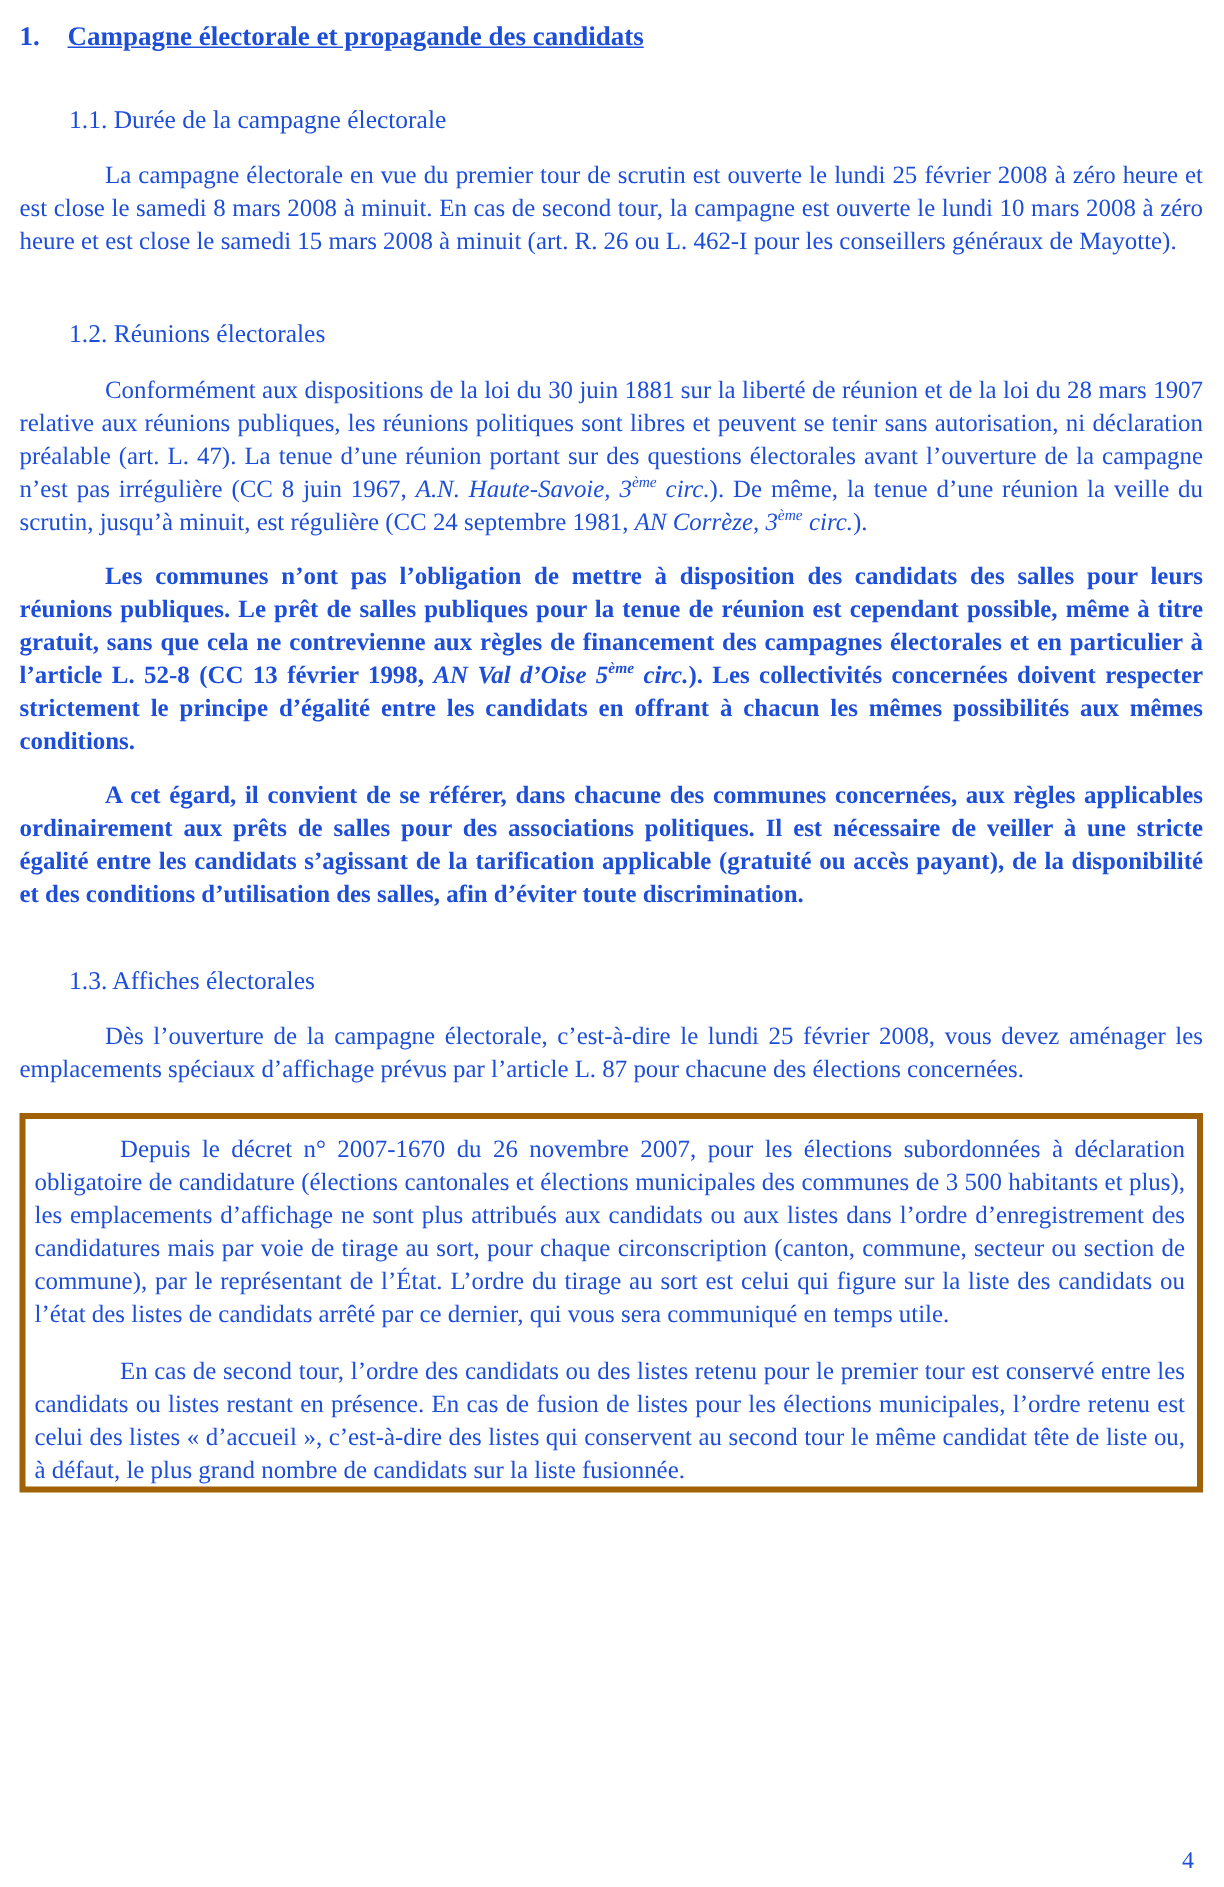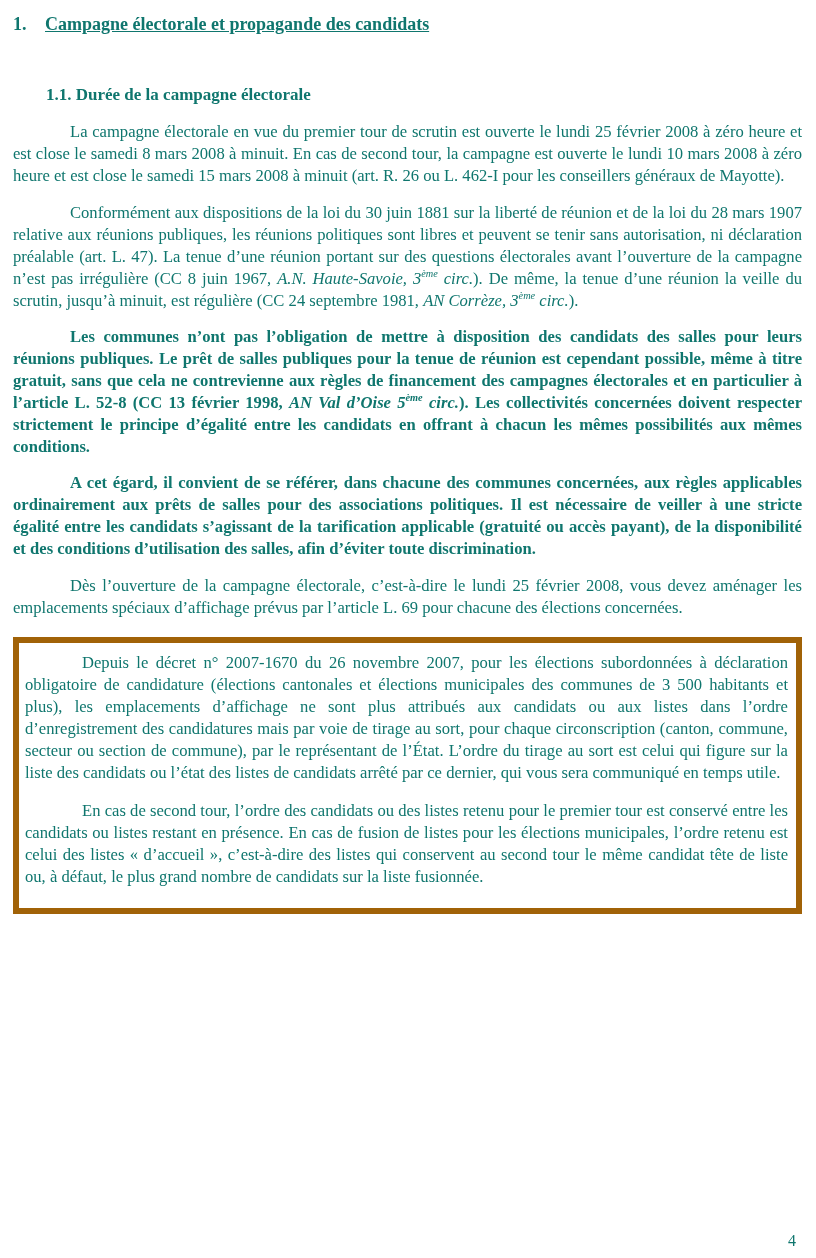--- a/index.html
+++ b/index.html
@@ -3,50 +3,50 @@
 <meta charset="utf-8">
 <style>
   html, body { margin: 0; padding: 0; background: #ffffff; }
   .page {
     position: relative;
     width: 816px;
     height: 1258px;
     box-sizing: border-box;
     background: #ffffff;
     font-family: "Liberation Serif", serif;
-    color: #0f766e;
+    color: #1d4ed8;
     padding: 12px 14px 0 13px;
     overflow: hidden;
   }
   .doc-title {
     font-size: 18px;
     font-weight: bold;
     margin: 0;
     line-height: 24px;
   }
   .doc-title .num { display: inline-block; width: 32px; }
   .doc-title .u { text-decoration: underline; }
   .sub-heading {
     font-size: 17px;
-    font-weight: bold;
-    margin: 48px 0 0 33px;
+    font-weight: normal;
+    margin: 33px 0 0 33px;
     line-height: 22px;
   }
   p.body-par {
     font-size: 16.6px;
     line-height: 22px;
     text-align: justify;
     text-indent: 57px;
     margin: 15px 0 0 0;
   }
   p.tight { margin-top: 14px; font-weight: bold; }
   .legal-box {
     margin-top: 18px;
-    border: 6px solid #a16207;
-    padding: 3px 8px 20px 6px;
+    border: 4px solid #a16207;
+    padding: 3px 8px 0 6px;
   }
   .legal-box p.body-par { margin-top: 6px; }
   .legal-box p.body-par + p.body-par { margin-top: 16px; }
   .b { font-weight: normal; }
   .i { font-style: italic; }
   sup { font-size: 0.62em; line-height: 0; }
   .page-number {
     position: absolute;
     right: 20px;
     bottom: 8px;
@@ -58,25 +58,27 @@
 
 <div class="page">
 
   <h1 class="doc-title">
     <span class="num">1.</span><span class="u">Campagne électorale et propagande des candidats</span>
   </h1>
 
   <h2 class="sub-heading">1.1. Durée de la campagne électorale</h2>
   <p class="body-par"><span>La campagne électorale en vue du premier tour de scrutin est ouverte le </span><span class="b">lundi 25 février 2008 à zéro heure</span><span> et est close le </span><span class="b">samedi 8 mars 2008 à minuit</span><span>. En cas de second tour, la campagne est ouverte le </span><span class="b">lundi 10 mars 2008 à zéro heure</span><span> et est close </span><span class="b">le samedi 15 mars 2008 à minuit</span><span> (art. R. 26 ou L. 462-I pour les conseillers généraux de Mayotte).</span></p>
 
+  <h2 class="sub-heading" style="margin-top:40px">1.2. Réunions électorales</h2>
   <p class="body-par"><span>Conformément aux dispositions de la loi du 30 juin 1881 sur la liberté de réunion et de la loi du 28 mars 1907 relative aux réunions publiques, les réunions politiques sont libres et peuvent se tenir sans autorisation, ni déclaration préalable (art. L. 47). La tenue d’une réunion portant sur des questions électorales avant l’ouverture de la campagne n’est pas irrégulière (CC 8 juin 1967, </span><span class="i">A.N. Haute-Savoie, 3</span><sup class="i">ème</sup><span class="i"> circ.</span><span>). De même, la tenue d’une réunion la veille du scrutin, jusqu’à minuit, est régulière (CC 24 septembre 1981, </span><span class="i">AN Corrèze, 3</span><sup class="i">ème</sup><span class="i"> circ.</span><span>).</span></p>
   <p class="body-par tight"><span>Les communes n’ont pas l’obligation de mettre à disposition des candidats des salles pour leurs réunions publiques. Le prêt de salles publiques pour la tenue de réunion est cependant possible, même à titre gratuit, sans que cela ne contrevienne aux règles de financement des campagnes électorales et en particulier à l’article L. 52-8 (CC 13 février 1998, </span><span class="i">AN Val d’Oise 5</span><sup class="i">ème</sup><span class="i"> circ.</span><span>). Les collectivités concernées doivent respecter strictement le principe d’égalité entre les candidats en offrant à chacun les mêmes possibilités aux mêmes conditions.</span></p>
   <p class="body-par tight"><span>A cet égard, il convient de se référer, dans chacune des communes concernées, aux règles applicables ordinairement aux prêts de salles pour des associations politiques. Il est nécessaire de veiller à une stricte égalité entre les candidats s’agissant de la tarification applicable (gratuité ou accès payant), de la disponibilité et des conditions d’utilisation des salles, afin d’éviter toute discrimination.</span></p>
 
-  <p class="body-par"><span>Dès l’ouverture de la campagne électorale, c’est-à-dire le lundi 25 février 2008, vous devez aménager les emplacements spéciaux d’affichage prévus par l’article L. 69 pour chacune des élections concernées.</span></p>
+  <h2 class="sub-heading" style="margin-top:36px">1.3. Affiches électorales</h2>
+  <p class="body-par"><span>Dès l’ouverture de la campagne électorale, c’est-à-dire le lundi 25 février 2008, vous devez aménager les emplacements spéciaux d’affichage prévus par l’article L. 87 pour chacune des élections concernées.</span></p>
 
   <div class="legal-box">
     <p class="body-par"><span class="b">Depuis le décret n° 2007-1670 du 26 novembre 2007, pour les élections subordonnées à déclaration obligatoire de candidature (élections cantonales et élections municipales des communes de 3 500 habitants et plus), les emplacements d’affichage ne sont plus attribués aux candidats ou aux listes dans l’ordre d’enregistrement des candidatures mais par voie de tirage au sort, pour chaque circonscription (canton, commune, secteur ou section de commune), par le représentant de l’État. L’ordre du tirage au sort est celui qui figure sur la liste des candidats ou l’état des listes de candidats arrêté par ce dernier</span><span>, qui vous sera communiqué en temps utile.</span></p>
     <p class="body-par"><span class="b">En cas de second tour, l’ordre des candidats ou des listes retenu pour le premier tour est conservé entre les candidats ou listes restant en présence</span><span>. En cas de fusion de listes pour les élections municipales, l’ordre retenu est celui des listes « d’accueil », c’est-à-dire des listes qui conservent au second tour le même candidat tête de liste ou, à défaut, le plus grand nombre de candidats sur la liste fusionnée.</span></p>
   </div>
 
   <div class="page-number">4</div>
 
 </div>
 

